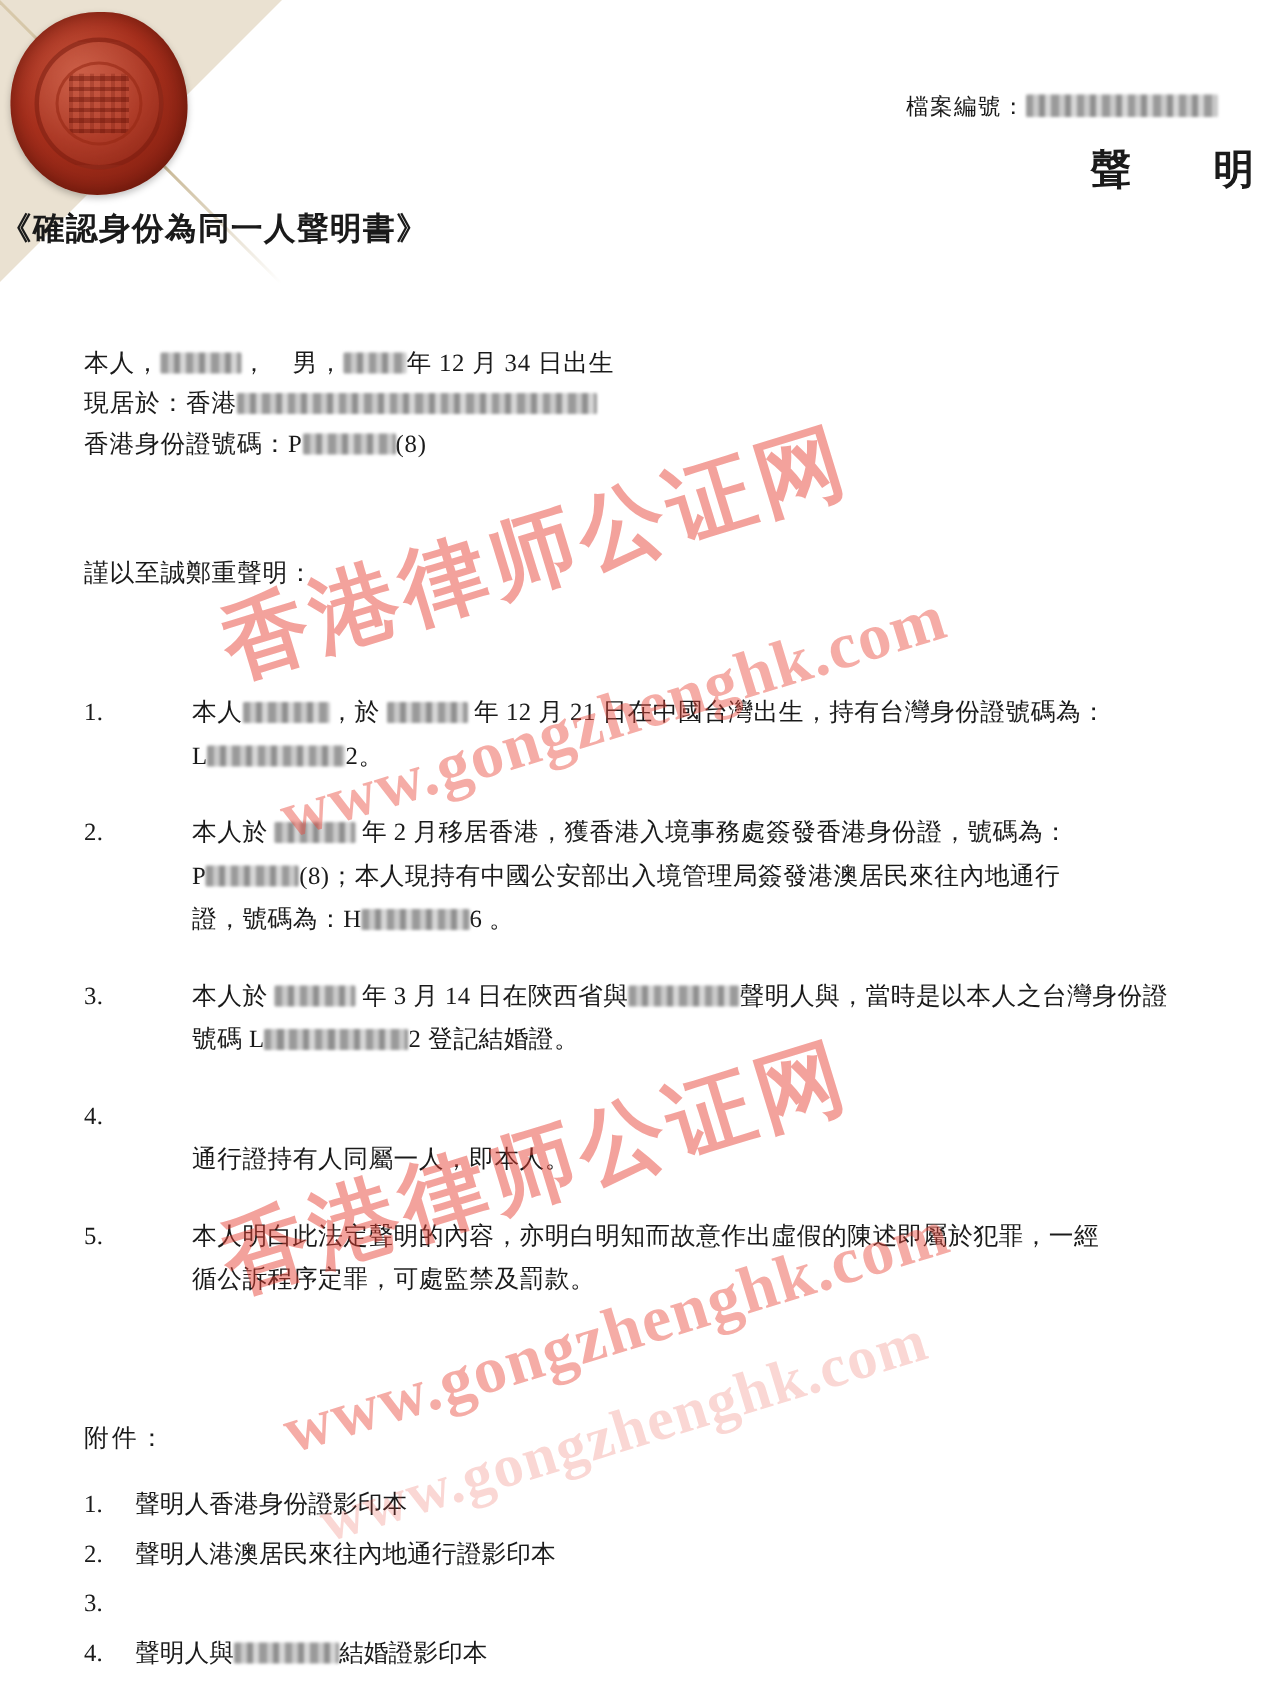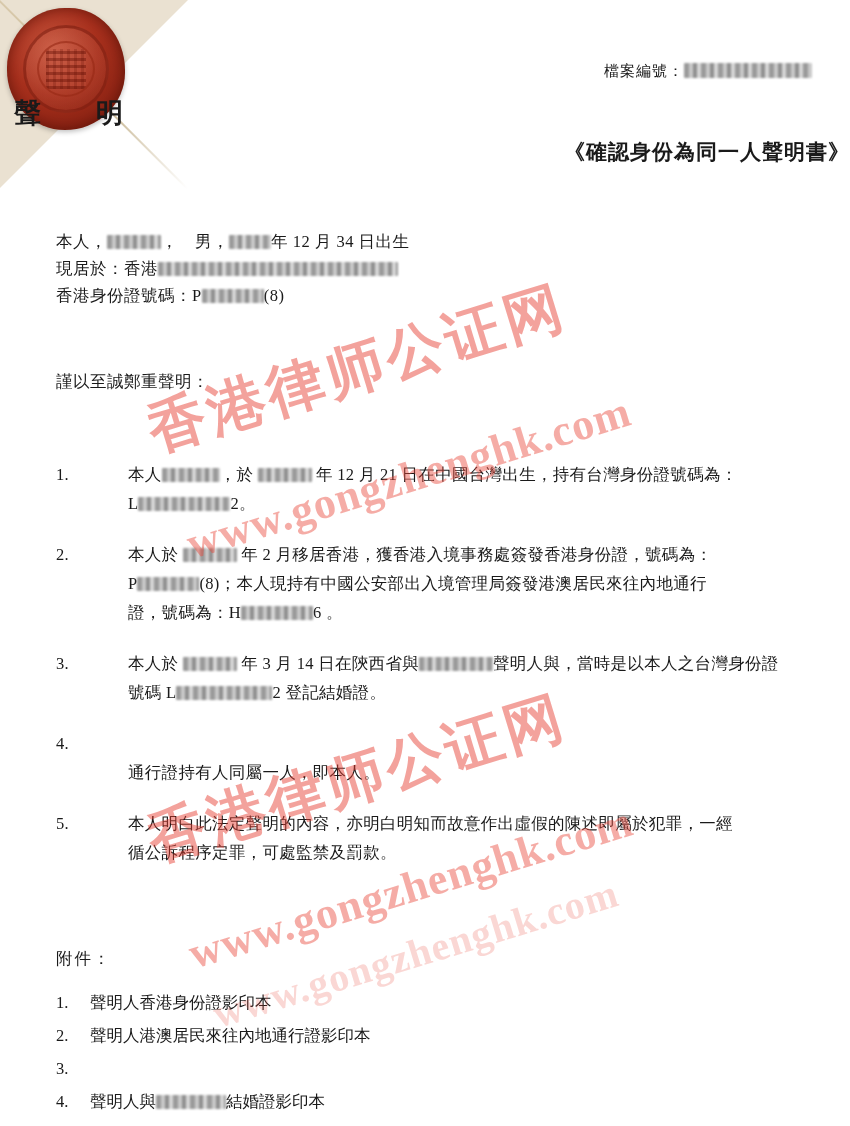--- a/index.html
+++ b/index.html
@@ -114,32 +114,32 @@
     background:
       repeating-linear-gradient(90deg, #9a9a9a 0 5px, #c9c9c9 5px 9px, #8f8f8f 9px 13px, #d6d6d6 13px 17px);
     filter: blur(1.1px);
     border-radius: 1px;
   }
   .title {
     position: absolute;
     top: 95px;
     left: 0;
     right: 0;
-    text-align: left;
+    text-align: right;
     font-size: 27px;
     font-weight: bold;
     letter-spacing: 14px;
     text-indent: 14px;
   }
   .subtitle {
     position: absolute;
     top: 138px;
     left: 0;
     right: 0;
-    text-align: right;
+    text-align: left;
     font-size: 21px;
     font-weight: bold;
     letter-spacing: 1px;
   }
 
   .block-identity {
     position: absolute;
     left: 56px;
     top: 228px;
     font-size: 16.5px;

